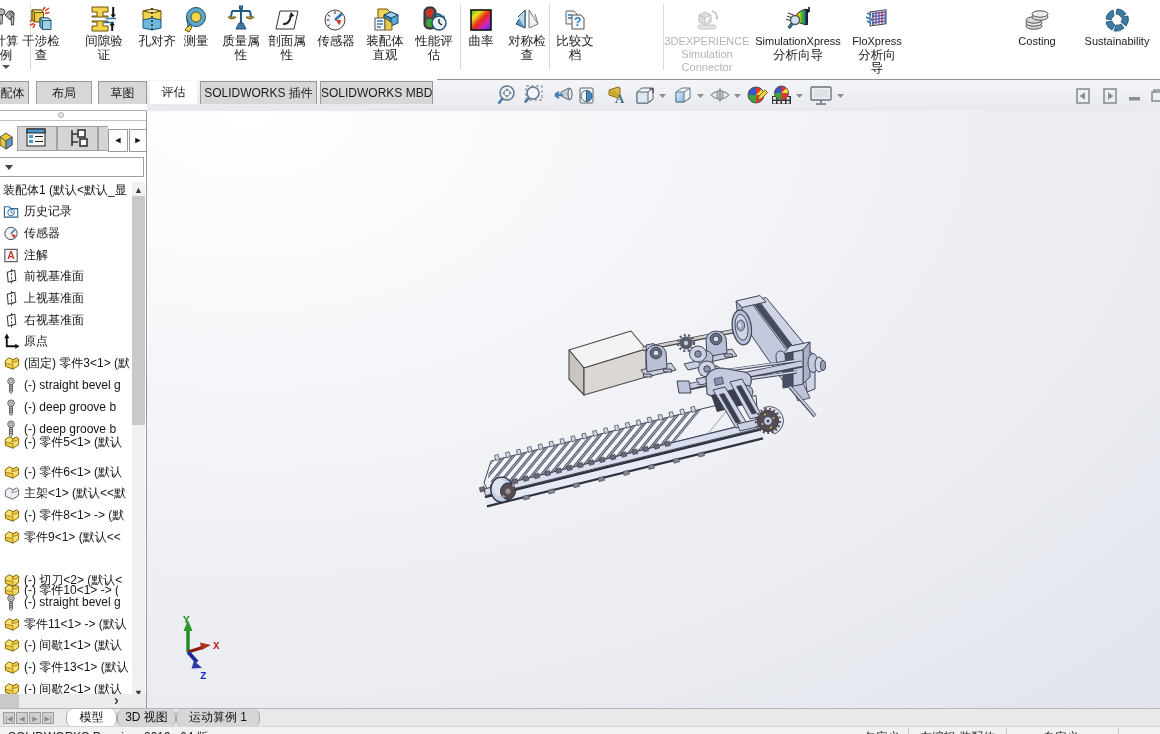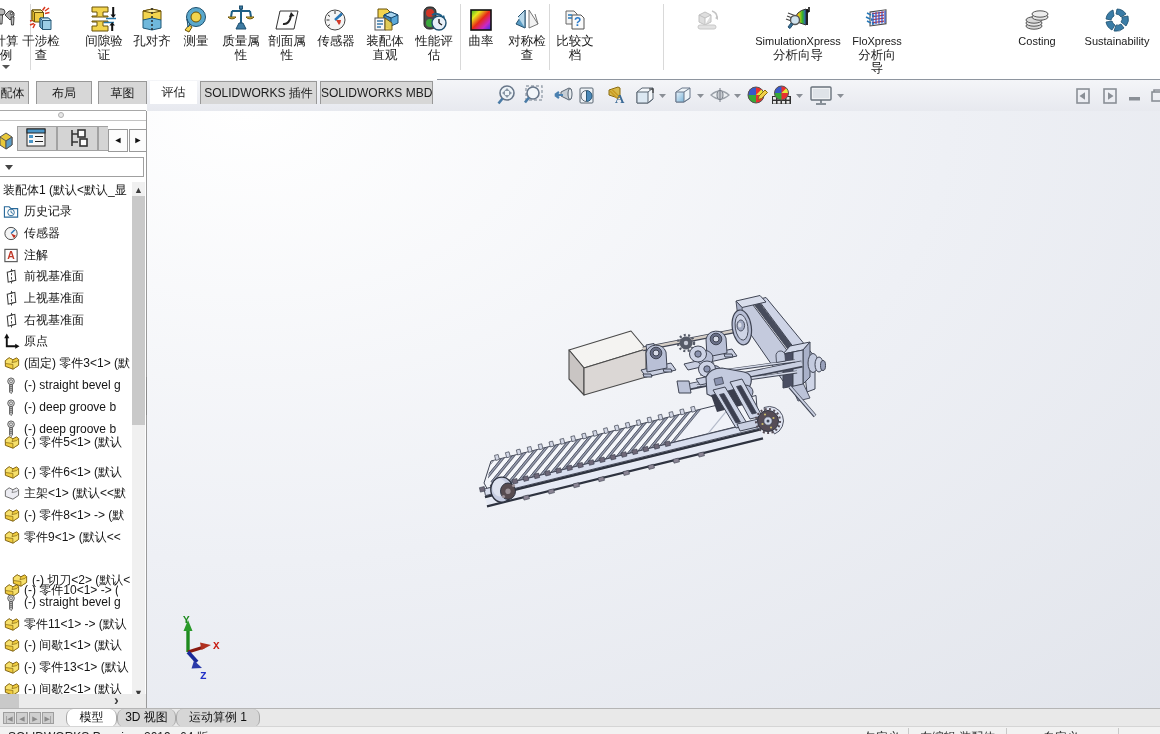--- a/index.html
+++ b/index.html
@@ -119,21 +119,21 @@
               <rect x="22.2" y="2" width="2" height="8"></rect>
               <path d="M23.2 13 l-2.7 -3.4 h5.4 z"></path>
               <rect x="21.2" y="20" width="2" height="6"></rect>
               <path d="M22.2 17 l-2.7 3.4 h5.4 z"></path>
             </g>
       </svg>
         </div>
       <div class="rlb">间隙验
 证</div>
     </div>
-    <div class="rit" style="left:128px; width:48px;">
+    <div class="rit" style="left:128px; width:48px;text-align:right;">
       <div class="ric">
           <svg width="26" height="26" viewBox="0 0 26 26">
         <path d="M4 4 l9 -2 9 2 0 9 -9 2 -9 -2 z" fill="#f2d44e" stroke="#6b5208"></path>
         <path d="M4 13 l9 -2 9 2 0 8 -9 2 -9 -2 z" fill="#6fb8dc" stroke="#1f5878"></path>
         <path d="M4 4 l9 -2 9 2 -9 2 z" fill="#f8ea9a" stroke="#6b5208"></path>
         <g stroke="#222" stroke-width="1.4" stroke-dasharray="2 2">
               <path d="M13 1 v24"></path>
             </g>
       </svg>
         </div>
@@ -268,20 +268,23 @@
     </div>
     <div class="rit gray" style="left:662px; width:90px;">
       <div class="ric">
           <svg width="26" height="26" viewBox="0 0 26 26">
         <path d="M5 8 l6 -3 6 3 -6 3 z M5 8 v7 l6 3 v-7 M17 8 v7 l-6 3" fill="#dedede" stroke="#c0c0c0"></path>
         <path d="M18 4 a7 7 0 0 1 5 7" fill="none" stroke="#c4c4c4" stroke-width="1.6"></path>
         <path d="M24 9 l0 4 -3 -2 z" fill="#c4c4c4"></path>
         <rect x="4" y="18" width="18" height="4" rx="2" fill="#e2e2e2" stroke="#c8c8c8"></rect>
       </svg>
         </div>
+      <div class="rlb lat">3DEXPERIENCE
+Simulation
+Connector</div>
     </div>
     <div class="rit" style="left:754px; width:88px;">
       <div class="ric">
           <svg width="28" height="28" viewBox="0 0 28 28">
         <defs>
               <linearGradient id="fan1" x1="0" y1="0" x2="1" y2="0">
           <stop offset="0" stop-color="#e83018"></stop>
                 <stop offset="0.4" stop-color="#e8d018"></stop>
           <stop offset="0.7" stop-color="#38b428"></stop>
                 <stop offset="1" stop-color="#2858d8"></stop>
@@ -601,21 +604,21 @@
           </svg>主架&lt;1&gt; (默认&lt;&lt;默</div>
       <div class="trow" style="top:325.5px; width:131px;"><svg class="ticon" viewBox="0 0 17 18">
             <use href="#i-ypart"></use>
           </svg>(-) 零件8&lt;1&gt; -&gt; (默</div>
       <div class="trow" style="top:347.2px; width:131px;"><svg class="ticon" viewBox="0 0 17 18">
             <use href="#i-ypart"></use>
           </svg>零件9&lt;1&gt; (默认&lt;&lt;</div>
       <div class="trow" style="top:368.9px; width:118px;margin-top:32px;"><svg class="ticon" viewBox="0 0 17 18">
             <use href="#i-ypart"></use>
           </svg>(-) 零件10&lt;1&gt; -&gt; (</div>
-      <div class="trow" style="top:390.6px; width:131px;padding-left:8px;"><svg class="ticon" viewBox="0 0 17 18">
+      <div class="trow" style="top:390.6px; width:131px;"><svg class="ticon" viewBox="0 0 17 18">
             <use href="#i-ypart"></use>
           </svg>(-) 切刀&lt;2&gt; (默认&lt;</div>
       <div class="trow" style="top:412.3px; width:131px;"><svg class="ticon" viewBox="0 0 17 18">
             <use href="#i-bolt"></use>
           </svg>(-) straight bevel g</div>
       <div class="trow" style="top:434px; width:131px;"><svg class="ticon" viewBox="0 0 17 18">
             <use href="#i-ypart"></use>
           </svg>零件11&lt;1&gt; -&gt; (默认</div>
       <div class="trow" style="top:455.7px; width:131px;"><svg class="ticon" viewBox="0 0 17 18">
             <use href="#i-ypart"></use>

